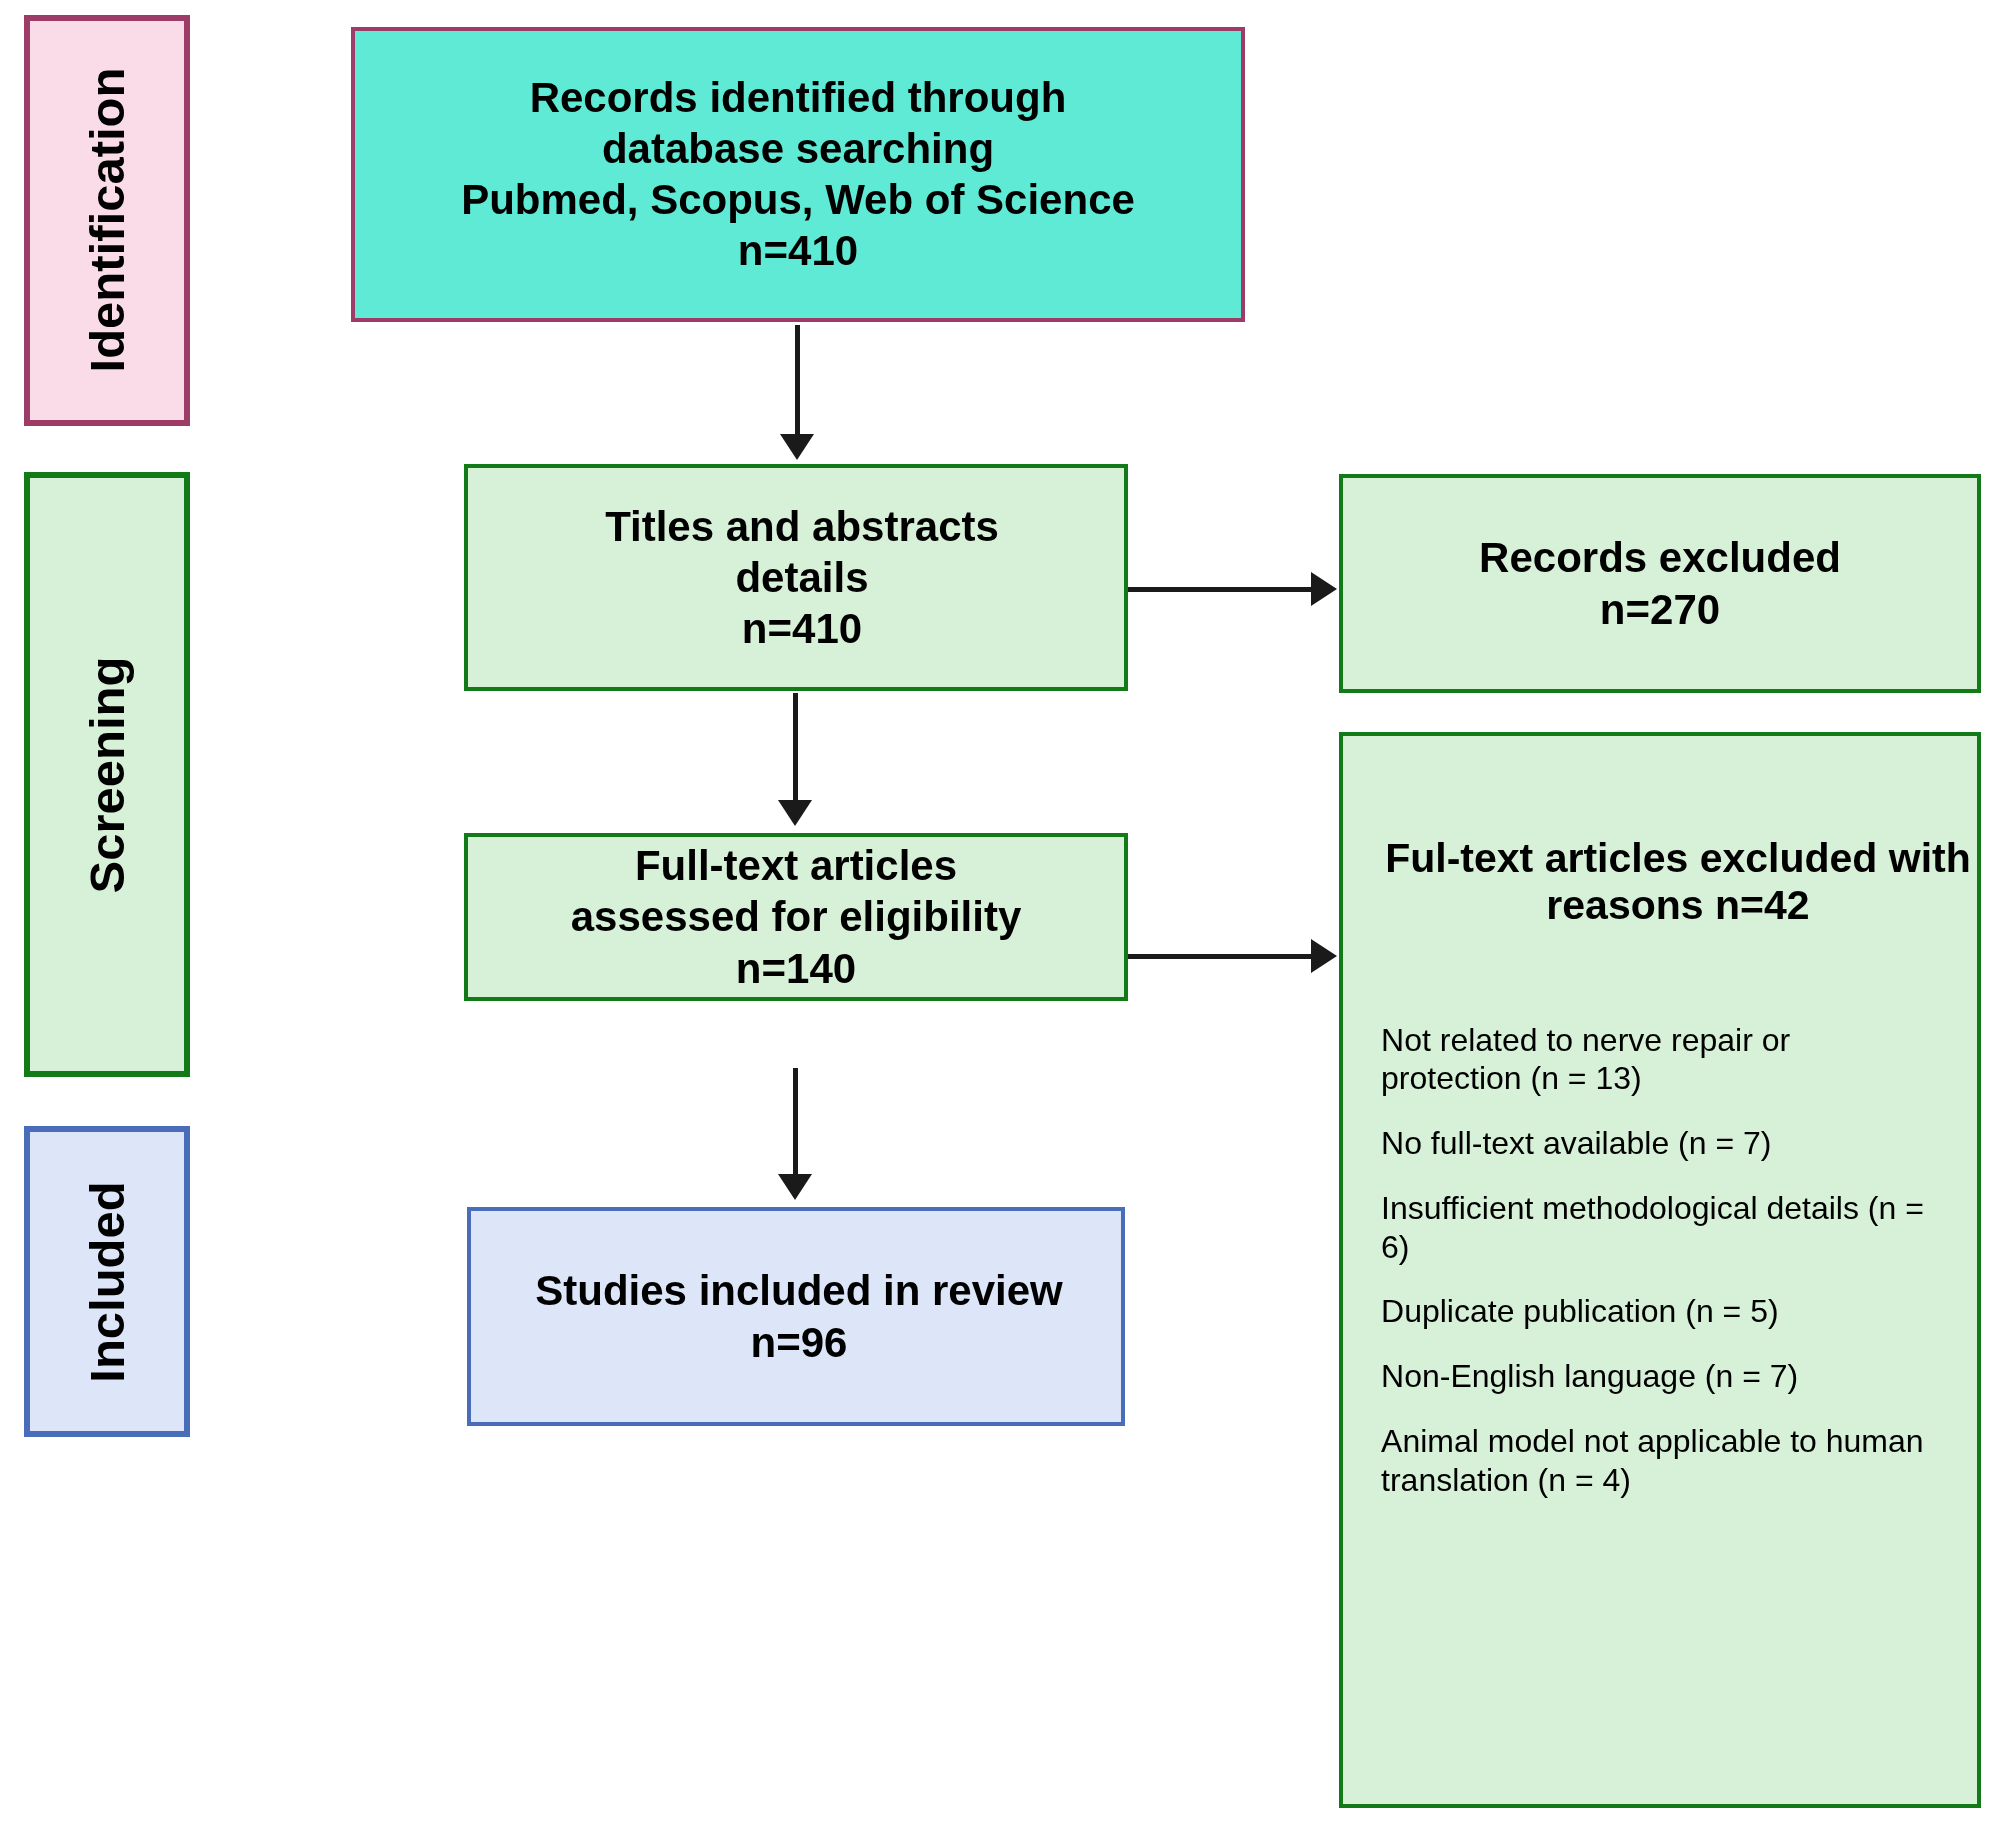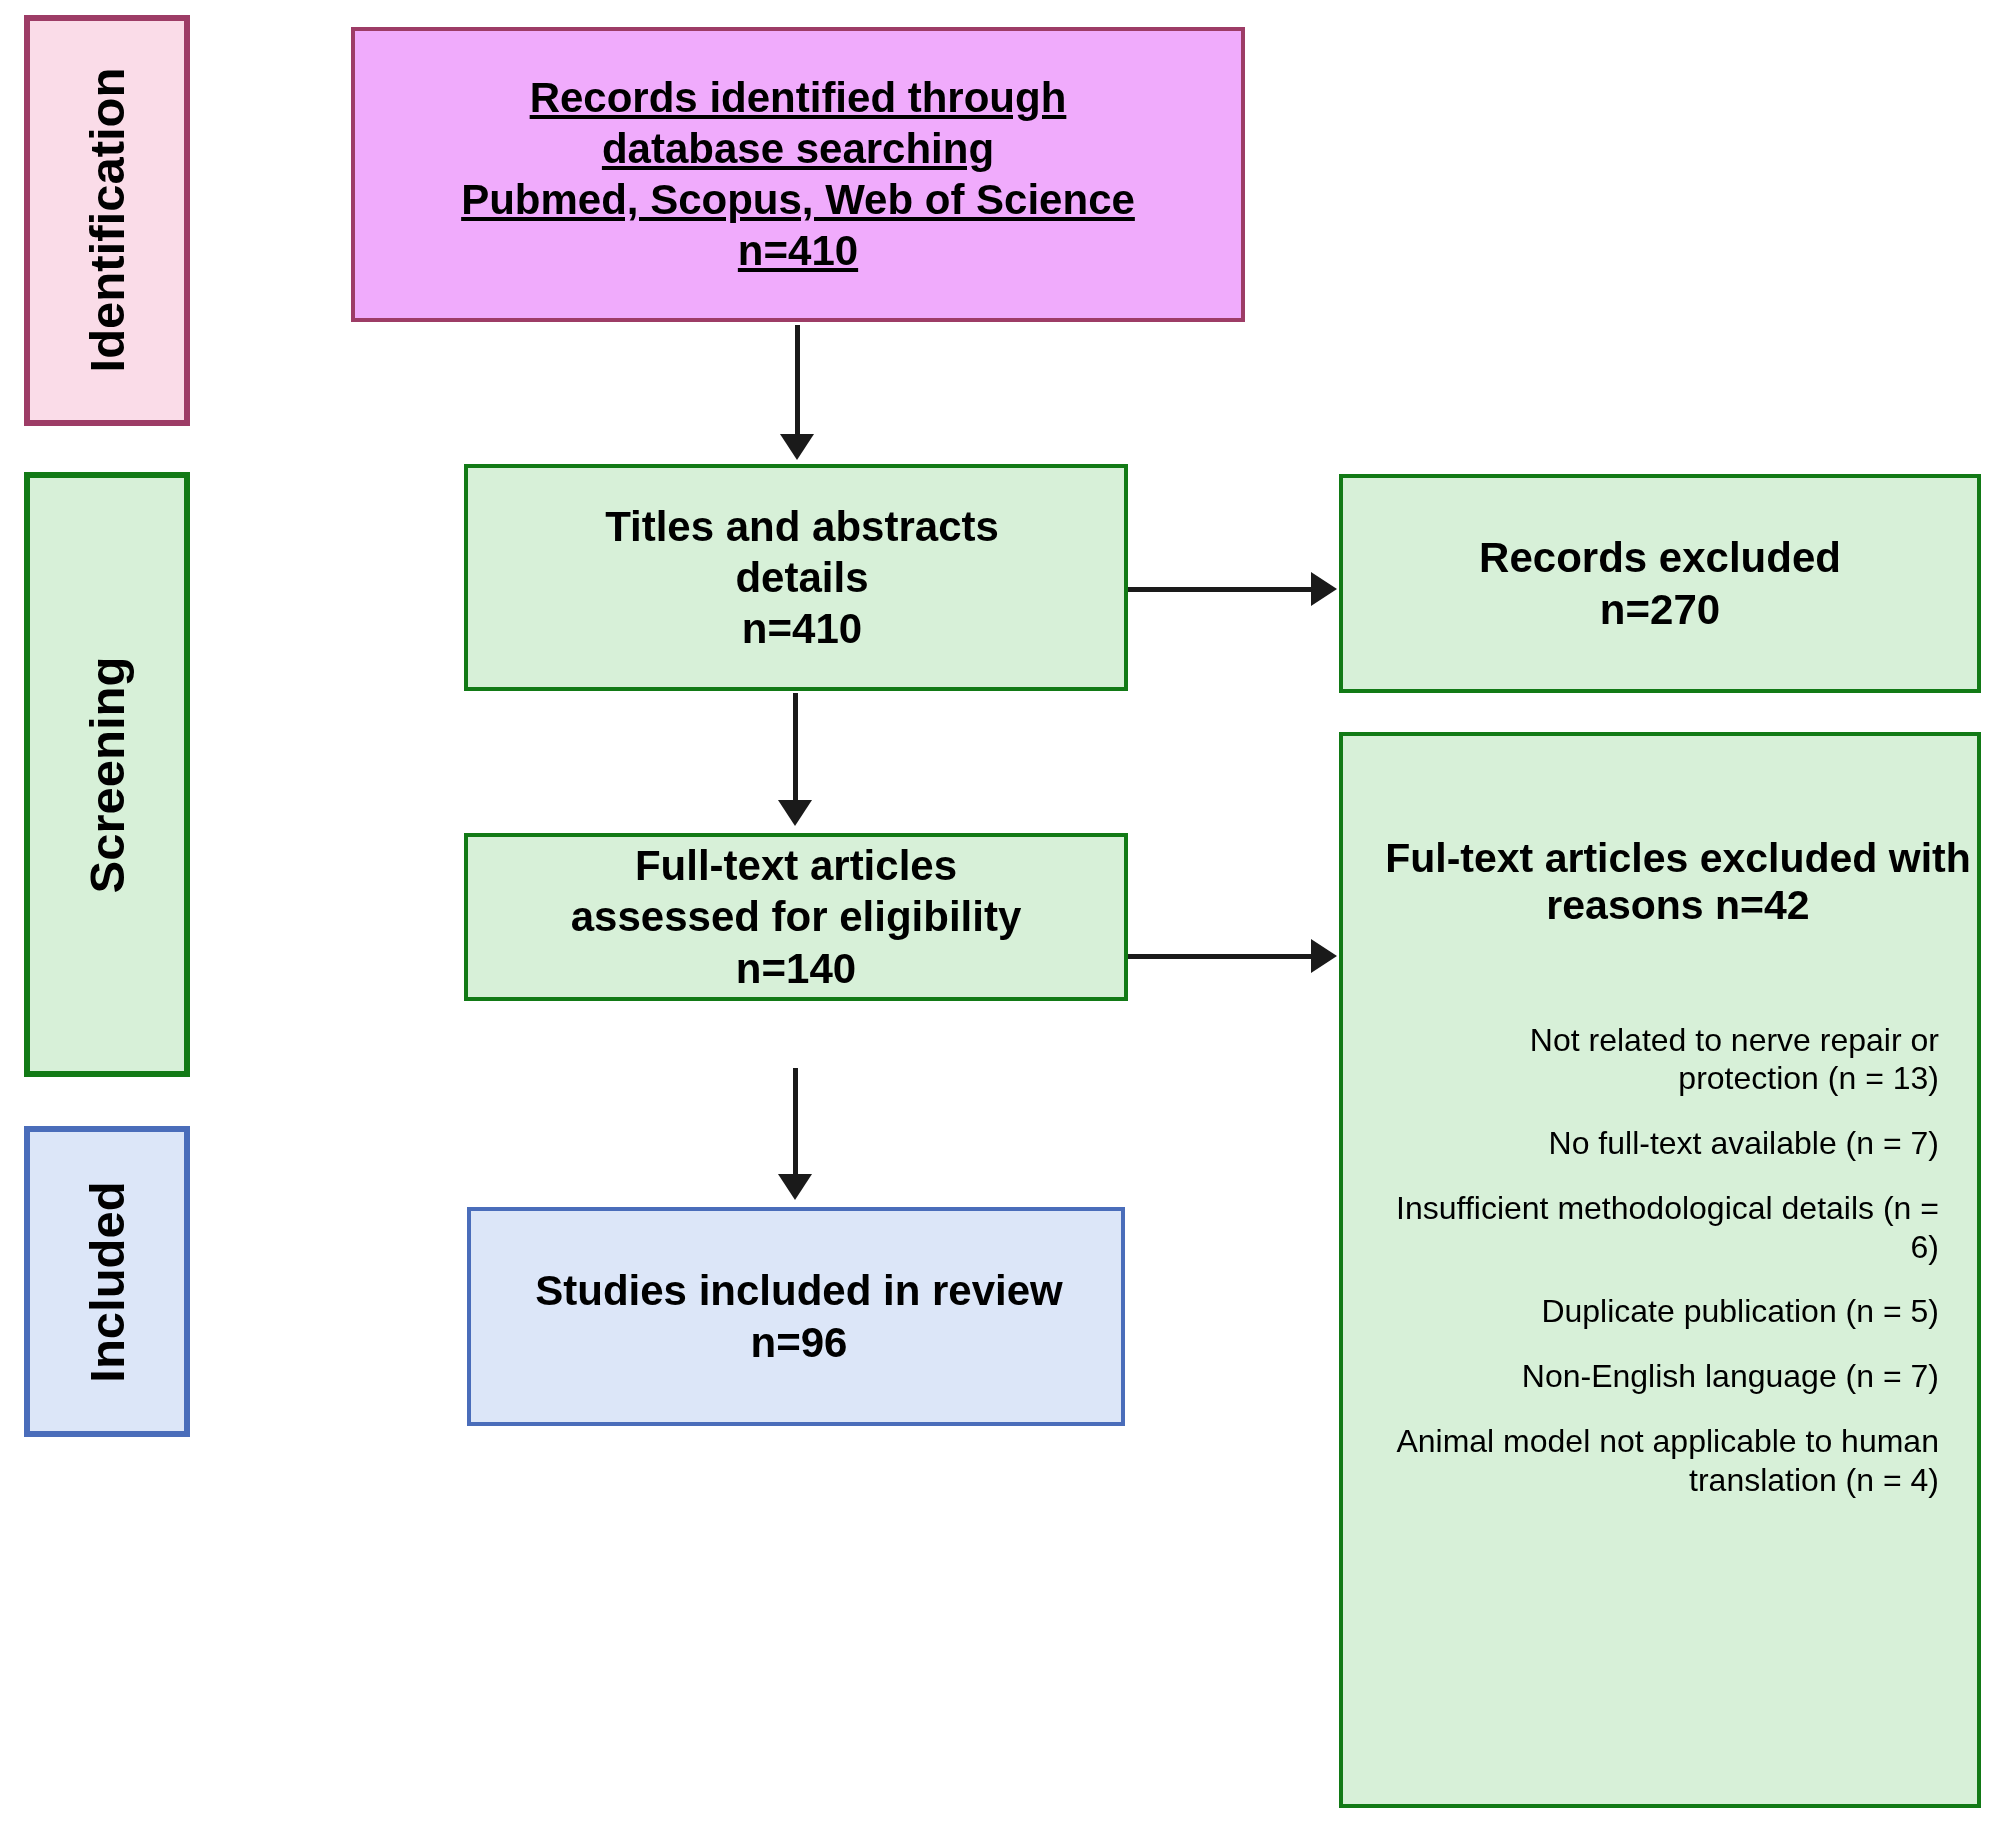--- a/index.html
+++ b/index.html
@@ -46,39 +46,39 @@
     white-space: nowrap;
     font-weight: bold;
     letter-spacing: 0px;
   }
 
   
   .theme-pink   { background: #fadce8; border: 6px solid #9d3c66; }
   .theme-green  { background: #d7f0d8; border: 6px solid #127a16; }
   .theme-blue   { background: #dce6f8; border: 6px solid #4a6dba; }
 
-  .theme-pink-box  { background: #f0abfc; border: 4.6px solid #9d3c66; text-decoration: underline; }
+  .theme-pink-box  { background: #5eead4; border: 4.6px solid #9d3c66; }
   .theme-green-box { background: #d7f0d8; border: 4.6px solid #127a16; }
   .theme-blue-box  { background: #dce6f8; border: 4.6px solid #4a6dba; padding-left: 6px; }
 
   
   .t-bold   { font-weight: bold; }
   .fs-stage { font-size: 49px; }
   .fs-main  { font-size: 42px; }
   .fs-excl  { font-size: 41px; padding-left: 36px; }
   .fs-reason{ font-size: 32px; font-weight: normal; }
 
   
   .reasons {
     position: absolute;
     left: 0; right: 0;
     display: flex;
     flex-direction: column;
     align-items: center;
-    text-align: right;
+    text-align: left;
   }
   .reason-item {
     width: 88%;
     margin: 0 auto 26.5px auto;
     line-height: 1.2;
   }
 
   
   .vline {
     position: absolute;

